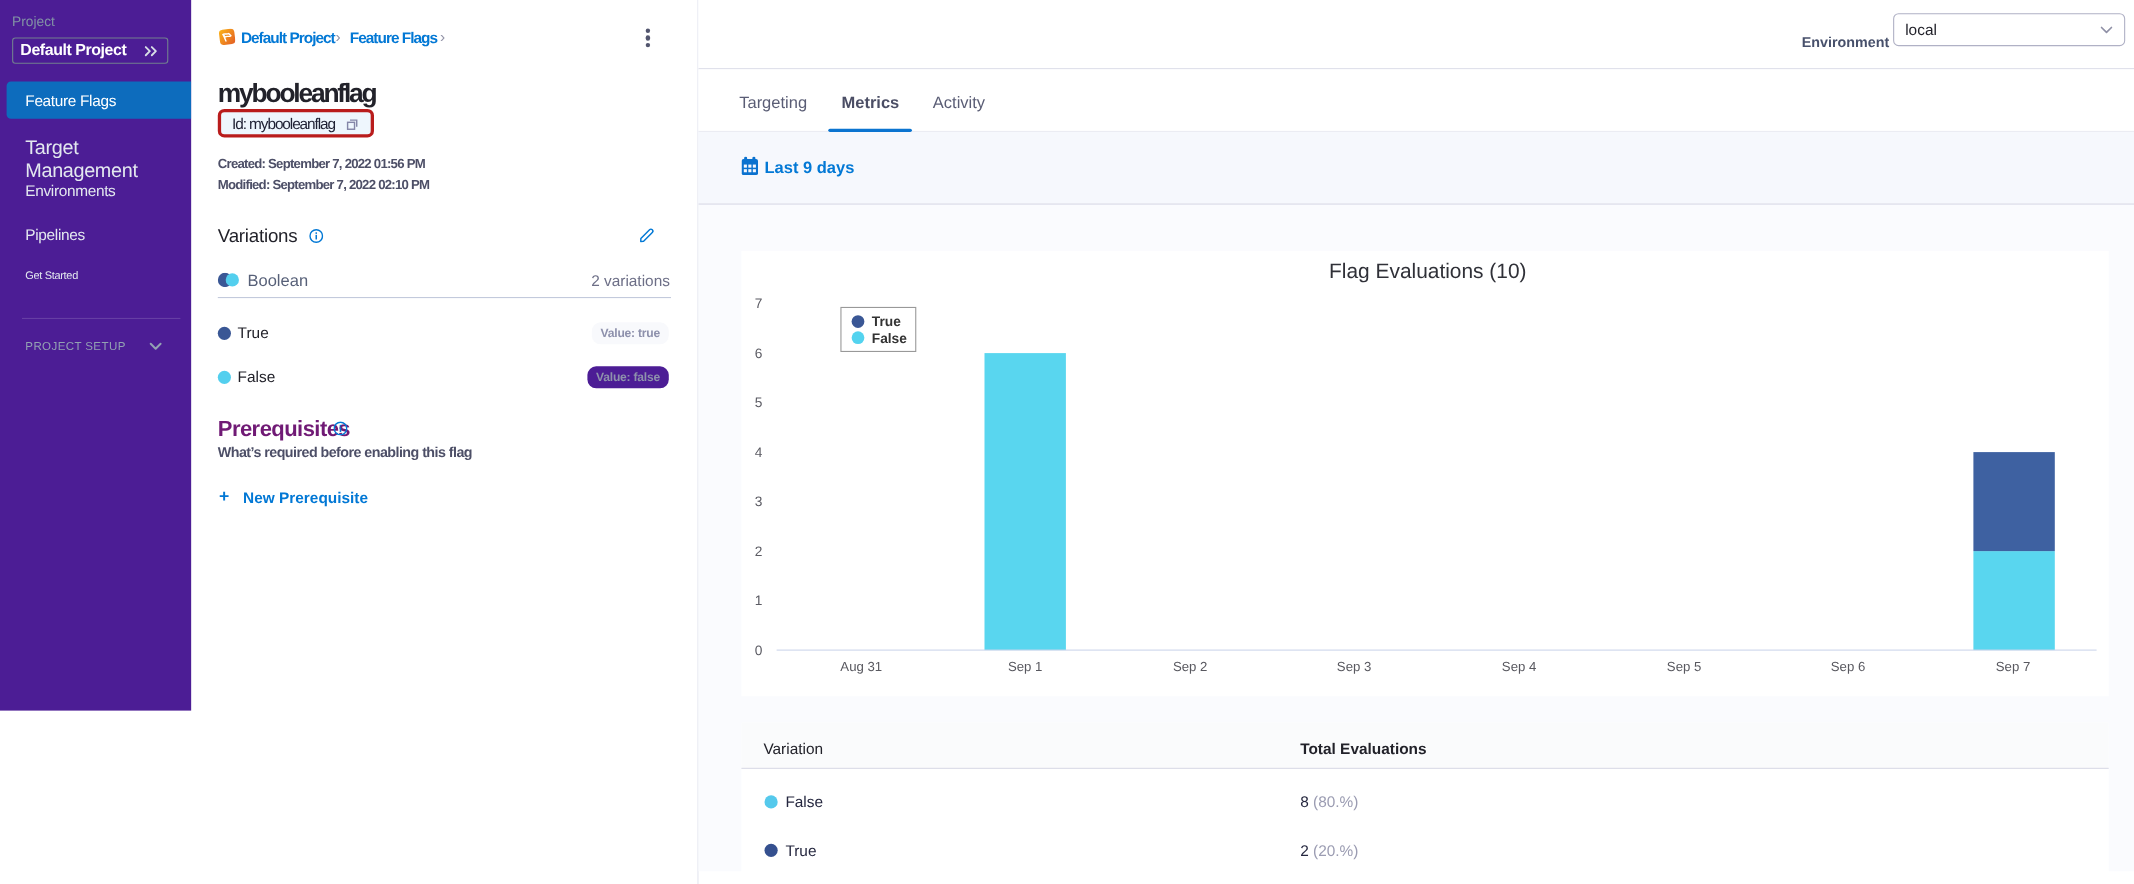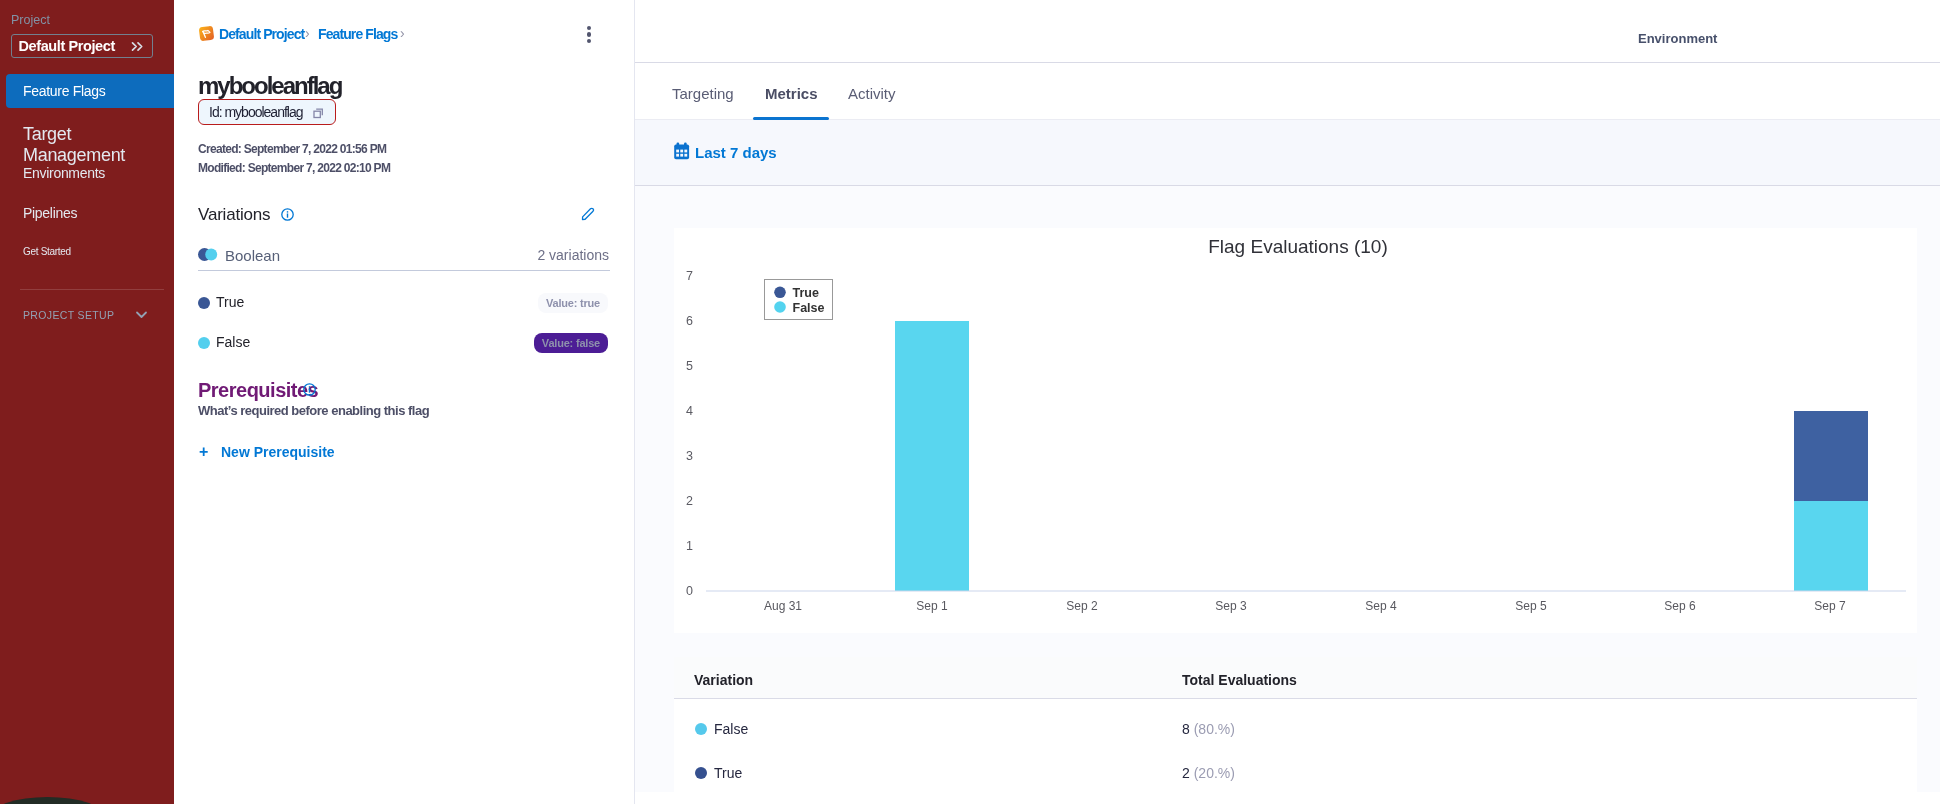--- a/index.html
+++ b/index.html
@@ -4,21 +4,21 @@
 <style>
 *{margin:0;padding:0;box-sizing:border-box}
 html,body{width:1940px;height:804px;font-family:"Liberation Sans",sans-serif;background:#fff;overflow:hidden}
 .abs{position:absolute}
 .flex{display:flex;align-items:center}
 </style>
 </head>
 <body>
 <div id="root" style="position:relative;width:1940px;height:804px;overflow:hidden">
 
-  <div class="abs" style="left:0;top:0;width:174px;height:804px;background:#7f1d1d;overflow:hidden">
+  <div class="abs" style="left:0;top:0;width:174px;height:646px;background:#4c1d95;overflow:hidden">
     <div class="abs" style="left:11px;top:13px;font-size:12.5px;color:#8292a5">Project</div>
     <div class="abs flex" style="left:10.5px;top:34px;width:142px;height:24px;border:1px solid #72808f;border-radius:3px;padding:0 7px;justify-content:space-between">
       <span style="font-size:14.5px;font-weight:700;letter-spacing:-0.4px;color:#fff">Default Project</span>
       <svg width="14" height="11" viewBox="0 0 14 11">
           <path d="M1.5 1.8 L5.2 5.5 L1.5 9.2 M7 1.8 L10.7 5.5 L7 9.2" stroke="#d7dee6" stroke-width="1.7" fill="none" stroke-linecap="round" stroke-linejoin="round"></path>
         </svg>
     </div>
     <div class="abs" style="left:6px;top:74px;width:168px;height:34px;background:#0d6cbd;border-radius:4px 0 0 4px"></div>
     <div class="abs" style="left:23px;top:83px;font-size:14px;letter-spacing:-0.3px;color:#ffffff">Feature Flags</div>
     <div class="abs" style="left:23px;top:124px;font-size:18px;letter-spacing:-0.3px;color:#e3e8ef">Target Management</div>
@@ -52,21 +52,21 @@
     <div class="abs" style="left:226px;top:25px;font-size:14px;color:#9394a8">›</div>
 
     <div class="abs" style="left:413px;top:26px;display:flex;flex-direction:column;gap:2px;align-items:center">
       <span style="width:4.4px;height:4.4px;border-radius:50%;background:#52556e"></span>
       <span style="width:4.4px;height:4.4px;border-radius:50%;background:#52556e"></span>
       <span style="width:4.4px;height:4.4px;border-radius:50%;background:#52556e"></span>
     </div>
 
     <div class="abs" style="left:24px;top:72px;font-size:24px;font-weight:700;letter-spacing:-2px;color:#22222a">mybooleanflag</div>
 
-    <div class="abs flex" style="left:24px;top:99px;height:26px;background:#eef6fd;border:1px solid #b91c1c;border-radius:6px;padding:8px 10px;gap:9px">
+    <div class="abs flex" style="left:24px;top:99px;height:26px;background:#eef6fd;border:3px solid #b91c1c;border-radius:6px;padding:8px 10px;gap:9px">
       <span style="font-size:14px;letter-spacing:-1px;color:#1e2033">Id: mybooleanflag</span>
       <svg width="13" height="13" viewBox="0 0 13 13">
           <path d="M4.2 3.2 H10.3 V9.3" stroke="#8486a8" stroke-width="1.3" fill="none"></path>
           <rect x="2" y="5.2" width="6.3" height="6.3" stroke="#8486a8" stroke-width="1.3" fill="none"></rect>
         </svg>
     </div>
 
     <div class="abs" style="left:24px;top:142px;font-size:12px;font-weight:700;letter-spacing:-0.7px;color:#4d4f67">Created: September 7, 2022 01:56 PM</div>
     <div class="abs" style="left:24px;top:161px;font-size:12px;font-weight:700;letter-spacing:-0.7px;color:#4d4f67">Modified: September 7, 2022 02:10 PM</div>
 
@@ -108,20 +108,26 @@
       </svg>
     <div class="abs" style="left:24px;top:403px;font-size:13px;font-weight:700;letter-spacing:-0.5px;color:#4d4f67">What’s required before enabling this flag</div>
     <div class="abs" style="left:25px;top:443px;font-size:16px;font-weight:700;color:#0278d5">+</div>
     <div class="abs" style="left:47px;top:444px;font-size:14px;font-weight:700;color:#0278d5">New Prerequisite</div>
   </div>
 
   <div class="abs" style="left:635px;top:0;width:1305px;height:792px;background:#fafbfe">
 
     <div class="abs" style="left:0;top:0;width:1305px;height:63px;background:#fff;border-bottom:1px solid #d9dae6"></div>
     <div class="abs" style="left:1003px;top:31px;font-size:13px;font-weight:700;color:#47506b">Environment</div>
+    <div class="abs flex" style="left:1086px;top:12px;width:211px;height:30px;background:#fff;border:1px solid #b0b1c5;border-radius:5px;padding:0 10px;justify-content:space-between">
+      <span style="font-size:14px;color:#22222a">local</span>
+      <svg width="12" height="9" viewBox="0 0 12 9">
+          <path d="M1.5 2 L6 6.5 L10.5 2" stroke="#8f90a6" stroke-width="1.5" fill="none" stroke-linecap="round" stroke-linejoin="round"></path>
+        </svg>
+    </div>
 
     <div class="abs" style="left:0;top:63px;width:1305px;height:56px;background:#fff"></div>
     <div class="abs" style="left:37px;top:85px;font-size:15px;color:#5a5d75">Targeting</div>
     <div class="abs" style="left:130px;top:85px;font-size:15px;font-weight:700;color:#4b4e65">Metrics</div>
     <div class="abs" style="left:213px;top:85px;font-size:15px;color:#5a5d75">Activity</div>
     <div class="abs" style="left:0;top:119px;width:1305px;height:1px;background:#ebecf3"></div>
     <div class="abs" style="left:118px;top:116.5px;width:76px;height:3px;border-radius:2px;background:#0b74d0"></div>
 
     <div class="abs" style="left:0;top:120px;width:1305px;height:66px;background:#f6f8fd;border-bottom:1px solid #d9dae6"></div>
     <svg class="abs" style="left:39px;top:142px" width="16" height="18" viewBox="0 0 16 18">
@@ -130,21 +136,21 @@
         <rect x="0.2" y="2.5" width="14.9" height="14.7" rx="1.8" fill="#0b72cf"></rect>
         <g fill="#f6f8fd">
           <rect x="2.2" y="7.6" width="2.8" height="2.8"></rect>
           <rect x="6.3" y="7.6" width="2.8" height="2.8"></rect>
           <rect x="10.4" y="7.6" width="2.8" height="2.8"></rect>
           <rect x="2.2" y="11.8" width="2.8" height="2.8"></rect>
           <rect x="6.3" y="11.8" width="2.8" height="2.8"></rect>
           <rect x="10.4" y="11.8" width="2.8" height="2.8"></rect>
         </g>
       </svg>
-    <div class="abs" style="left:60px;top:144px;font-size:15px;font-weight:700;color:#0278d5">Last 7 days</div>
+    <div class="abs" style="left:60px;top:144px;font-size:15px;font-weight:700;color:#0278d5">Last 9 days</div>
 
     <div class="abs" style="left:39px;top:228px;width:1243px;height:405px;background:#fff">
       <svg width="1243" height="405" viewBox="0 0 1243 405">
         <text x="624" y="24.5" text-anchor="middle" font-size="19" fill="#303138" font-family="Liberation Sans">Flag Evaluations (10)</text>
 
         <g font-size="12.5" fill="#5b5b63" text-anchor="end" font-family="Liberation Sans">
           <text x="19" y="367">0</text>
           <text x="19" y="322">1</text>
           <text x="19" y="277">2</text>
           <text x="19" y="232">3</text>
@@ -174,21 +180,21 @@
         <rect x="90.5" y="51.5" width="68" height="40" fill="#ffffff" stroke="#999999"></rect>
         <circle cx="106" cy="64.3" r="5.8" fill="#3a5795"></circle>
         <text x="118.5" y="68.8" font-size="12.5" font-weight="bold" fill="#333333" font-family="Liberation Sans">True</text>
         <circle cx="106" cy="79" r="5.8" fill="#53d3ef"></circle>
         <text x="118.5" y="83.5" font-size="12.5" font-weight="bold" fill="#333333" font-family="Liberation Sans">False</text>
       </svg>
     </div>
 
     <div class="abs" style="left:39px;top:657px;width:1243px;height:147px;background:#fff">
       <div class="abs" style="left:0;top:0;width:1243px;height:42px;background:#fafbfc;border-bottom:1px solid #dadbe7"></div>
-      <div class="abs" style="left:20px;top:15px;font-size:14px;font-weight:700;color:#22222a">Variation</div>
+      <div class="abs" style="left:20px;top:15px;font-size:14px;font-weight:400;color:#22222a">Variation</div>
       <div class="abs" style="left:508px;top:15px;font-size:14px;font-weight:700;color:#22222a">Total Evaluations</div>
       <span class="abs" style="left:21px;top:66px;width:12px;height:12px;border-radius:50%;background:#55c9ec"></span>
       <div class="abs" style="left:40px;top:64px;font-size:14px;color:#25273f">False</div>
       <div class="abs" style="left:508px;top:64px;font-size:14px;color:#25273f">8 <span style="color:#9b9cb2">(80.%)</span></div>
       <span class="abs" style="left:21px;top:110px;width:12px;height:12px;border-radius:50%;background:#35508f"></span>
       <div class="abs" style="left:40px;top:108px;font-size:14px;color:#25273f">True</div>
       <div class="abs" style="left:508px;top:108px;font-size:14px;color:#25273f">2 <span style="color:#9b9cb2">(20.%)</span></div>
     </div>
   </div>
 

